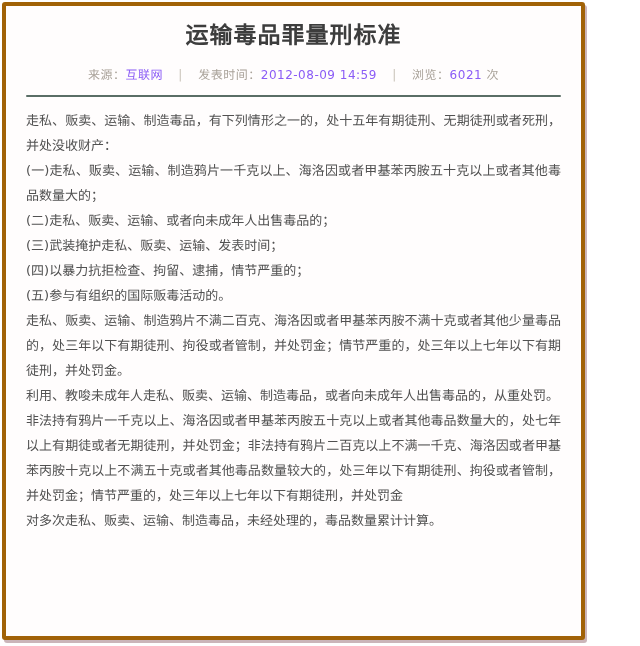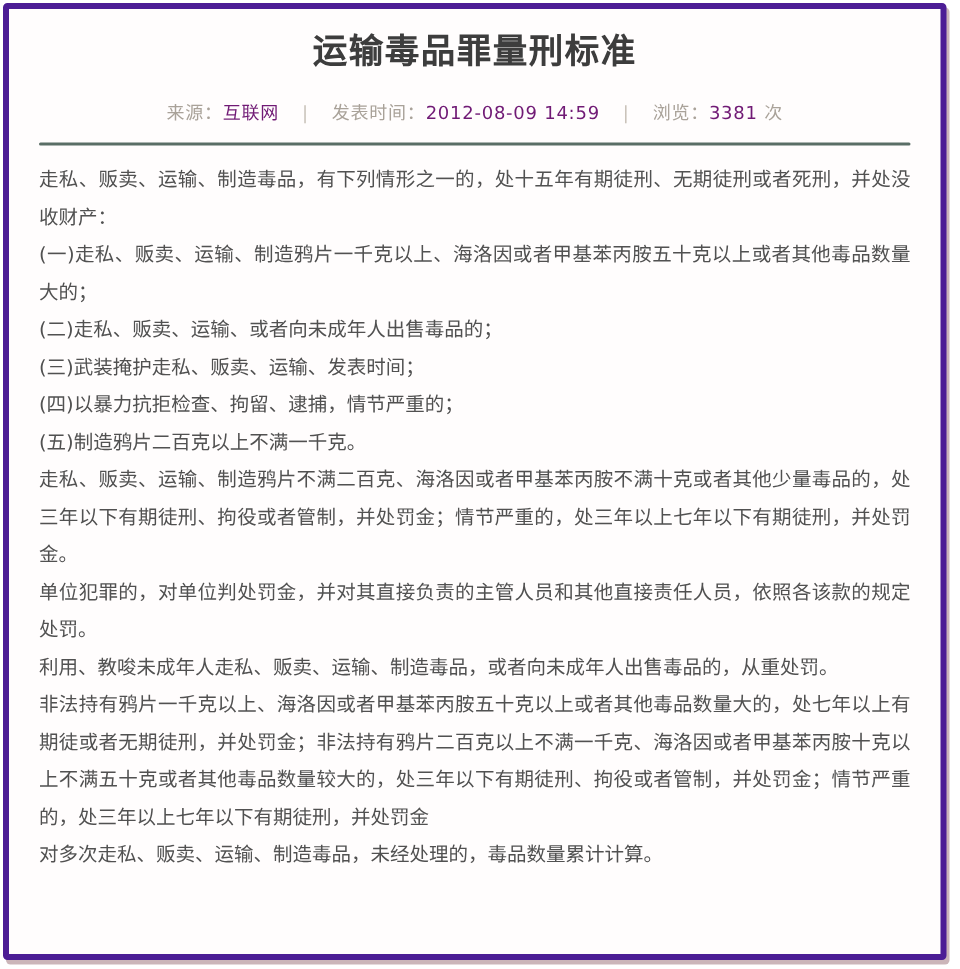--- a/index.html
+++ b/index.html
@@ -8,24 +8,24 @@
     width: 640px;
     height: 646px;
     background: #ffffff;
     font-family: "DejaVu Sans", "Liberation Sans", sans-serif;
     overflow: hidden;
   }
   .frame {
     position: absolute;
     left: 2px;
     top: 2px;
-    width: 629px;
+    width: 583px;
     height: 638px;
     box-sizing: border-box;
-    border: 4px solid #4c1d95;
+    border: 4px solid #a16207;
     border-radius: 3px;
     background: #fffdfd;
     box-shadow: 2px 3px 0 rgba(140, 92, 100, 0.45);
     padding: 0 20px;
     overflow: hidden;
   }
   .header {
     text-align: center;
     padding-top: 15px;
   }
@@ -38,21 +38,21 @@
     line-height: 1.25;
   }
   .meta {
     margin-top: 15px;
     font-size: 12px;
     color: #a9a299;
     letter-spacing: 0.5px;
     white-space: nowrap;
   }
   .meta .meta-value {
-    color: #701a75;
+    color: #8b5cf6;
   }
   .meta .meta-sep {
     margin: 0 11px;
     color: #c9c2b9;
   }
   .divider {
     height: 2px;
     background: #5a6e66;
     margin-top: 13px;
     border-radius: 1px;
@@ -80,34 +80,33 @@
 
     <div class="meta">
       <span><span>来源：</span><span class="meta-value">互联网</span></span>
 
       <span class="meta-sep">|</span>
 
       <span><span>发表时间：</span><span class="meta-value">2012-08-09 14:59</span></span>
 
       <span class="meta-sep">|</span>
 
-      <span><span>浏览：</span><span class="meta-value">3381</span><span> 次</span></span>
+      <span><span>浏览：</span><span class="meta-value">6021</span><span> 次</span></span>
     </div>
   </header>
 
   <div class="divider"></div>
 
   <main class="article-body">
 
   <p class="para">走私、贩卖、运输、制造毒品，有下列情形之一的，处十五年有期徒刑、无期徒刑或者死刑，并处没收财产：</p>
       <p class="para">(一)走私、贩卖、运输、制造鸦片一千克以上、海洛因或者甲基苯丙胺五十克以上或者其他毒品数量大的；</p>
       <p class="para">(二)走私、贩卖、运输、或者向未成年人出售毒品的；</p>
       <p class="para">(三)武装掩护走私、贩卖、运输、发表时间；</p>
       <p class="para">(四)以暴力抗拒检查、拘留、逮捕，情节严重的；</p>
-      <p class="para">(五)制造鸦片二百克以上不满一千克。</p>
+      <p class="para">(五)参与有组织的国际贩毒活动的。</p>
       <p class="para">走私、贩卖、运输、制造鸦片不满二百克、海洛因或者甲基苯丙胺不满十克或者其他少量毒品的，处三年以下有期徒刑、拘役或者管制，并处罚金；情节严重的，处三年以上七年以下有期徒刑，并处罚金。</p>
-      <p class="para">单位犯罪的，对单位判处罚金，并对其直接负责的主管人员和其他直接责任人员，依照各该款的规定处罚。</p>
       <p class="para">利用、教唆未成年人走私、贩卖、运输、制造毒品，或者向未成年人出售毒品的，从重处罚。</p>
       <p class="para">非法持有鸦片一千克以上、海洛因或者甲基苯丙胺五十克以上或者其他毒品数量大的，处七年以上有期徒或者无期徒刑，并处罚金；非法持有鸦片二百克以上不满一千克、海洛因或者甲基苯丙胺十克以上不满五十克或者其他毒品数量较大的，处三年以下有期徒刑、拘役或者管制，并处罚金；情节严重的，处三年以上七年以下有期徒刑，并处罚金</p>
       <p class="para">对多次走私、贩卖、运输、制造毒品，未经处理的，毒品数量累计计算。</p>
     </main>
 
 </div>
 
 </body></html>

